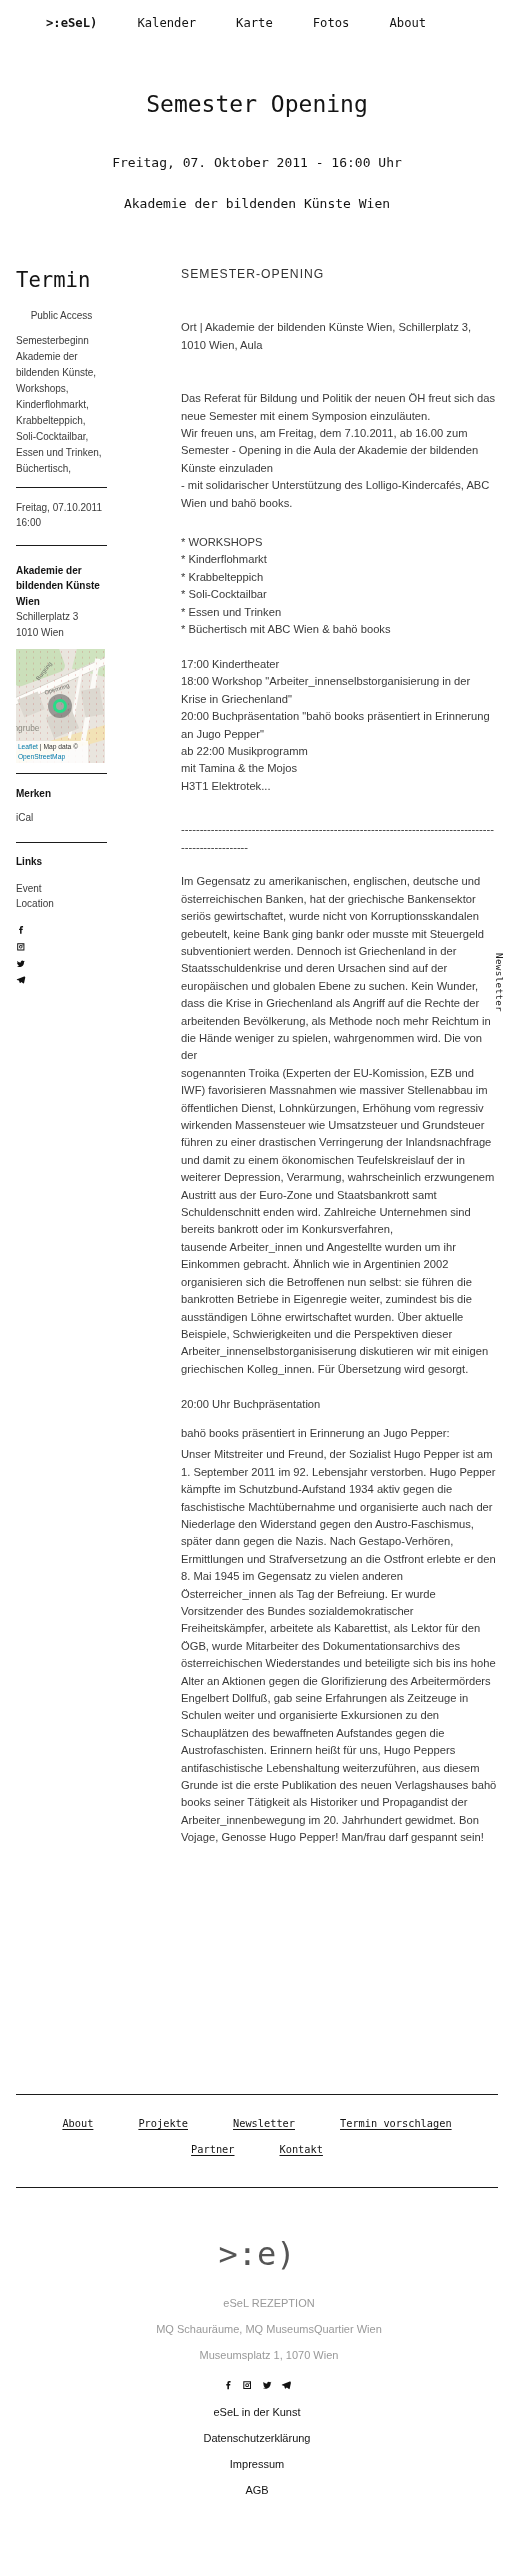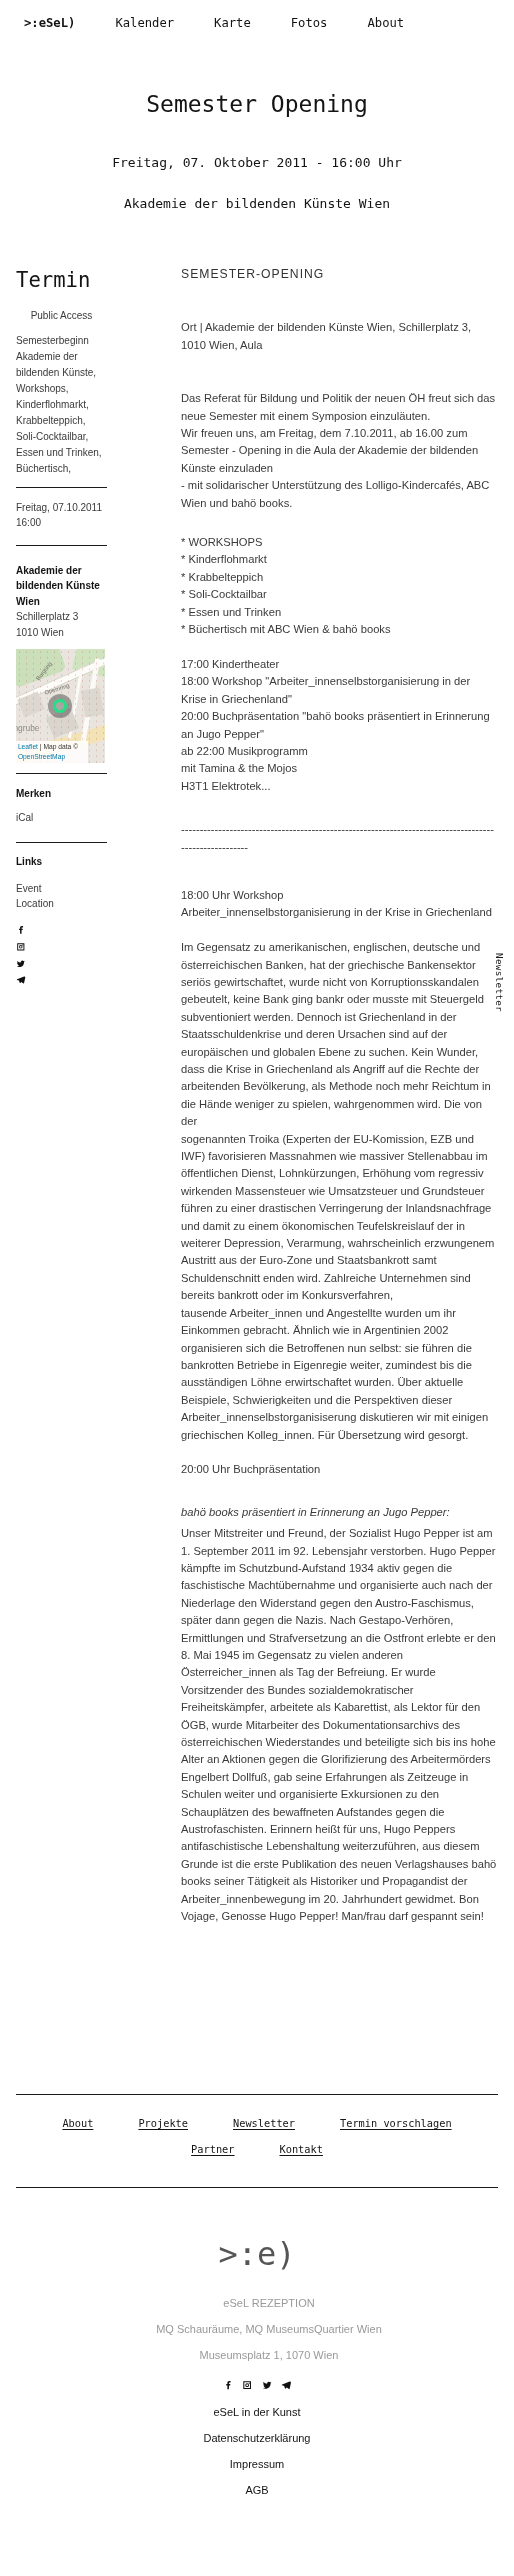--- a/index.html
+++ b/index.html
@@ -3,21 +3,21 @@
 <meta charset="utf-8">
 <style>
   * { margin:0; padding:0; box-sizing:border-box; }
   html,body { background:#ffffff; }
   #page { position:relative; width:514px; height:2576px; background:#fff; overflow:hidden;
           font-family:"Liberation Sans", sans-serif; color:#3a3a3a; }
   a { color:inherit; text-decoration:none; cursor:pointer; }
 
   
   .header { position:absolute; top:0; left:0; right:0; height:46px; display:flex; align-items:center;
-            padding-left:24px; gap:40px; font-family:"DejaVu Sans Mono", monospace; font-size:12.2px; color:#141414; }
+            padding-left:46px; gap:40px; font-family:"DejaVu Sans Mono", monospace; font-size:12.2px; color:#141414; }
   .logo { font-weight:bold; }
 
   
   .hero { position:absolute; top:89px; left:0; right:0; text-align:center; color:#141414;
           font-family:"DejaVu Sans Mono", monospace; }
   .hero-title { font-size:23px; line-height:30px; font-weight:400; }
   .hero-date { font-size:13px; margin-top:36px; }
   .hero-venue { font-size:13px; margin-top:26px; }
 
   
@@ -64,21 +64,21 @@
   .pre { white-space:pre-line; }
   .main-heading { font-size:12.2px; letter-spacing:1px; color:#333; }
   .m-location { margin-top:36px; }
   .m-intro { margin-top:36px; }
   .m-program { margin-top:22px; }
   .m-schedule { margin-top:17.4px; }
   .m-divider { margin-top:26px; word-break:break-all; }
   .m-wheading { margin-top:31px; }
   .m-wtext { margin-top:17.4px; }
   .m-bheading { margin-top:17.4px; }
-  .m-bintro { margin-top:25px;font-style:italic; }
+  .m-bintro { margin-top:12px; }
   .m-btext { margin-top:4px; }
 
   
   .newsletter-tab { position:absolute; top:953px; right:9px; writing-mode:vertical-rl;
                     font-family:"DejaVu Sans Mono", monospace; font-size:9.3px; color:#1b1b1b; letter-spacing:0.3px; }
 
   
   .footer-hr1 { position:absolute; top:2094px; left:16px; right:16px; border:0; border-top:0.6px solid #1b1b1b; }
   .footer-nav { position:absolute; top:2117px; left:26px; right:26px; display:flex; flex-wrap:wrap; justify-content:center;
                 column-gap:45px; row-gap:14px; font-family:"DejaVu Sans Mono", monospace; font-size:10.3px; color:#141414; }
@@ -189,22 +189,20 @@
 * Soli-Cocktailbar
 * Essen und Trinken
 * Büchertisch mit ABC Wien &amp; bahö books</div>
     <div class="m-schedule pre">17:00 Kindertheater
 18:00 Workshop "Arbeiter_innenselbstorganisierung in der Krise in Griechenland"
 20:00 Buchpräsentation "bahö books präsentiert in Erinnerung an Jugo Pepper"
 ab 22:00 Musikprogramm
 mit Tamina &amp; the Mojos
 H3T1 Elektrotek...</div>
     <div class="m-divider">------------------------------------------------------------------------------------------------------</div>
-    <div class="m-wheading pre">18:00 Uhr Workshop
-Arbeiter_innenselbstorganisierung in der Krise in Griechenland</div>
     <div class="m-wtext pre">Im Gegensatz zu amerikanischen, englischen, deutsche und österreichischen Banken, hat der griechische Bankensektor seriös gewirtschaftet, wurde nicht von Korruptionsskandalen gebeutelt, keine Bank ging bankr oder musste mit Steuergeld subventioniert werden. Dennoch ist Griechenland in der Staatsschuldenkrise und deren Ursachen sind auf der europäischen und globalen Ebene zu suchen. Kein Wunder, dass die Krise in Griechenland als Angriff auf die Rechte der arbeitenden Bevölkerung, als Methode noch mehr Reichtum in die Hände weniger zu spielen, wahrgenommen wird. Die von der
 sogenannten Troika (Experten der EU-Komission, EZB und IWF) favorisieren Massnahmen wie massiver Stellenabbau im öffentlichen Dienst, Lohnkürzungen, Erhöhung vom regressiv wirkenden Massensteuer wie Umsatzsteuer und Grundsteuer führen zu einer drastischen Verringerung der Inlandsnachfrage und damit zu einem ökonomischen Teufelskreislauf der in weiterer Depression, Verarmung, wahrscheinlich erzwungenem Austritt aus der Euro-Zone und Staatsbankrott samt Schuldenschnitt enden wird. Zahlreiche Unternehmen sind bereits bankrott oder im Konkursverfahren,
 tausende Arbeiter_innen und Angestellte wurden um ihr Einkommen gebracht. Ähnlich wie in Argentinien 2002 organisieren sich die Betroffenen nun selbst: sie führen die bankrotten Betriebe in Eigenregie weiter, zumindest bis die ausständigen Löhne erwirtschaftet wurden. Über aktuelle Beispiele, Schwierigkeiten und die Perspektiven dieser Arbeiter_innenselbstorganisiserung diskutieren wir mit einigen griechischen Kolleg_innen. Für Übersetzung wird gesorgt.</div>
     <div class="m-bheading">20:00 Uhr Buchpräsentation</div>
     <div class="m-bintro">bahö books präsentiert in Erinnerung an Jugo Pepper:</div>
     <div class="m-btext">Unser Mitstreiter und Freund, der Sozialist Hugo Pepper ist am 1. September 2011 im 92. Lebensjahr verstorben. Hugo Pepper kämpfte im Schutzbund-Aufstand 1934 aktiv gegen die faschistische Machtübernahme und organisierte auch nach der Niederlage den Widerstand gegen den Austro-Faschismus, später dann gegen die Nazis. Nach Gestapo-Verhören, Ermittlungen und Strafversetzung an die Ostfront erlebte er den 8. Mai 1945 im Gegensatz zu vielen anderen Österreicher_innen als Tag der Befreiung. Er wurde Vorsitzender des Bundes sozialdemokratischer Freiheitskämpfer, arbeitete als Kabarettist, als Lektor für den ÖGB, wurde Mitarbeiter des Dokumentationsarchivs des österreichischen Wiederstandes und beteiligte sich bis ins hohe Alter an Aktionen gegen die Glorifizierung des Arbeitermörders Engelbert Dollfuß, gab seine Erfahrungen als Zeitzeuge in Schulen weiter und organisierte Exkursionen zu den Schauplätzen des bewaffneten Aufstandes gegen die Austrofaschisten. Erinnern heißt für uns, Hugo Peppers antifaschistische Lebenshaltung weiterzuführen, aus diesem Grunde ist die erste Publikation des neuen Verlagshauses bahö books seiner Tätigkeit als Historiker und Propagandist der Arbeiter_innenbewegung im 20. Jahrhundert gewidmet. Bon Vojage, Genosse Hugo Pepper! Man/frau darf gespannt sein!</div>
   </div>
 
   <a class="newsletter-tab">Newsletter</a>
 

